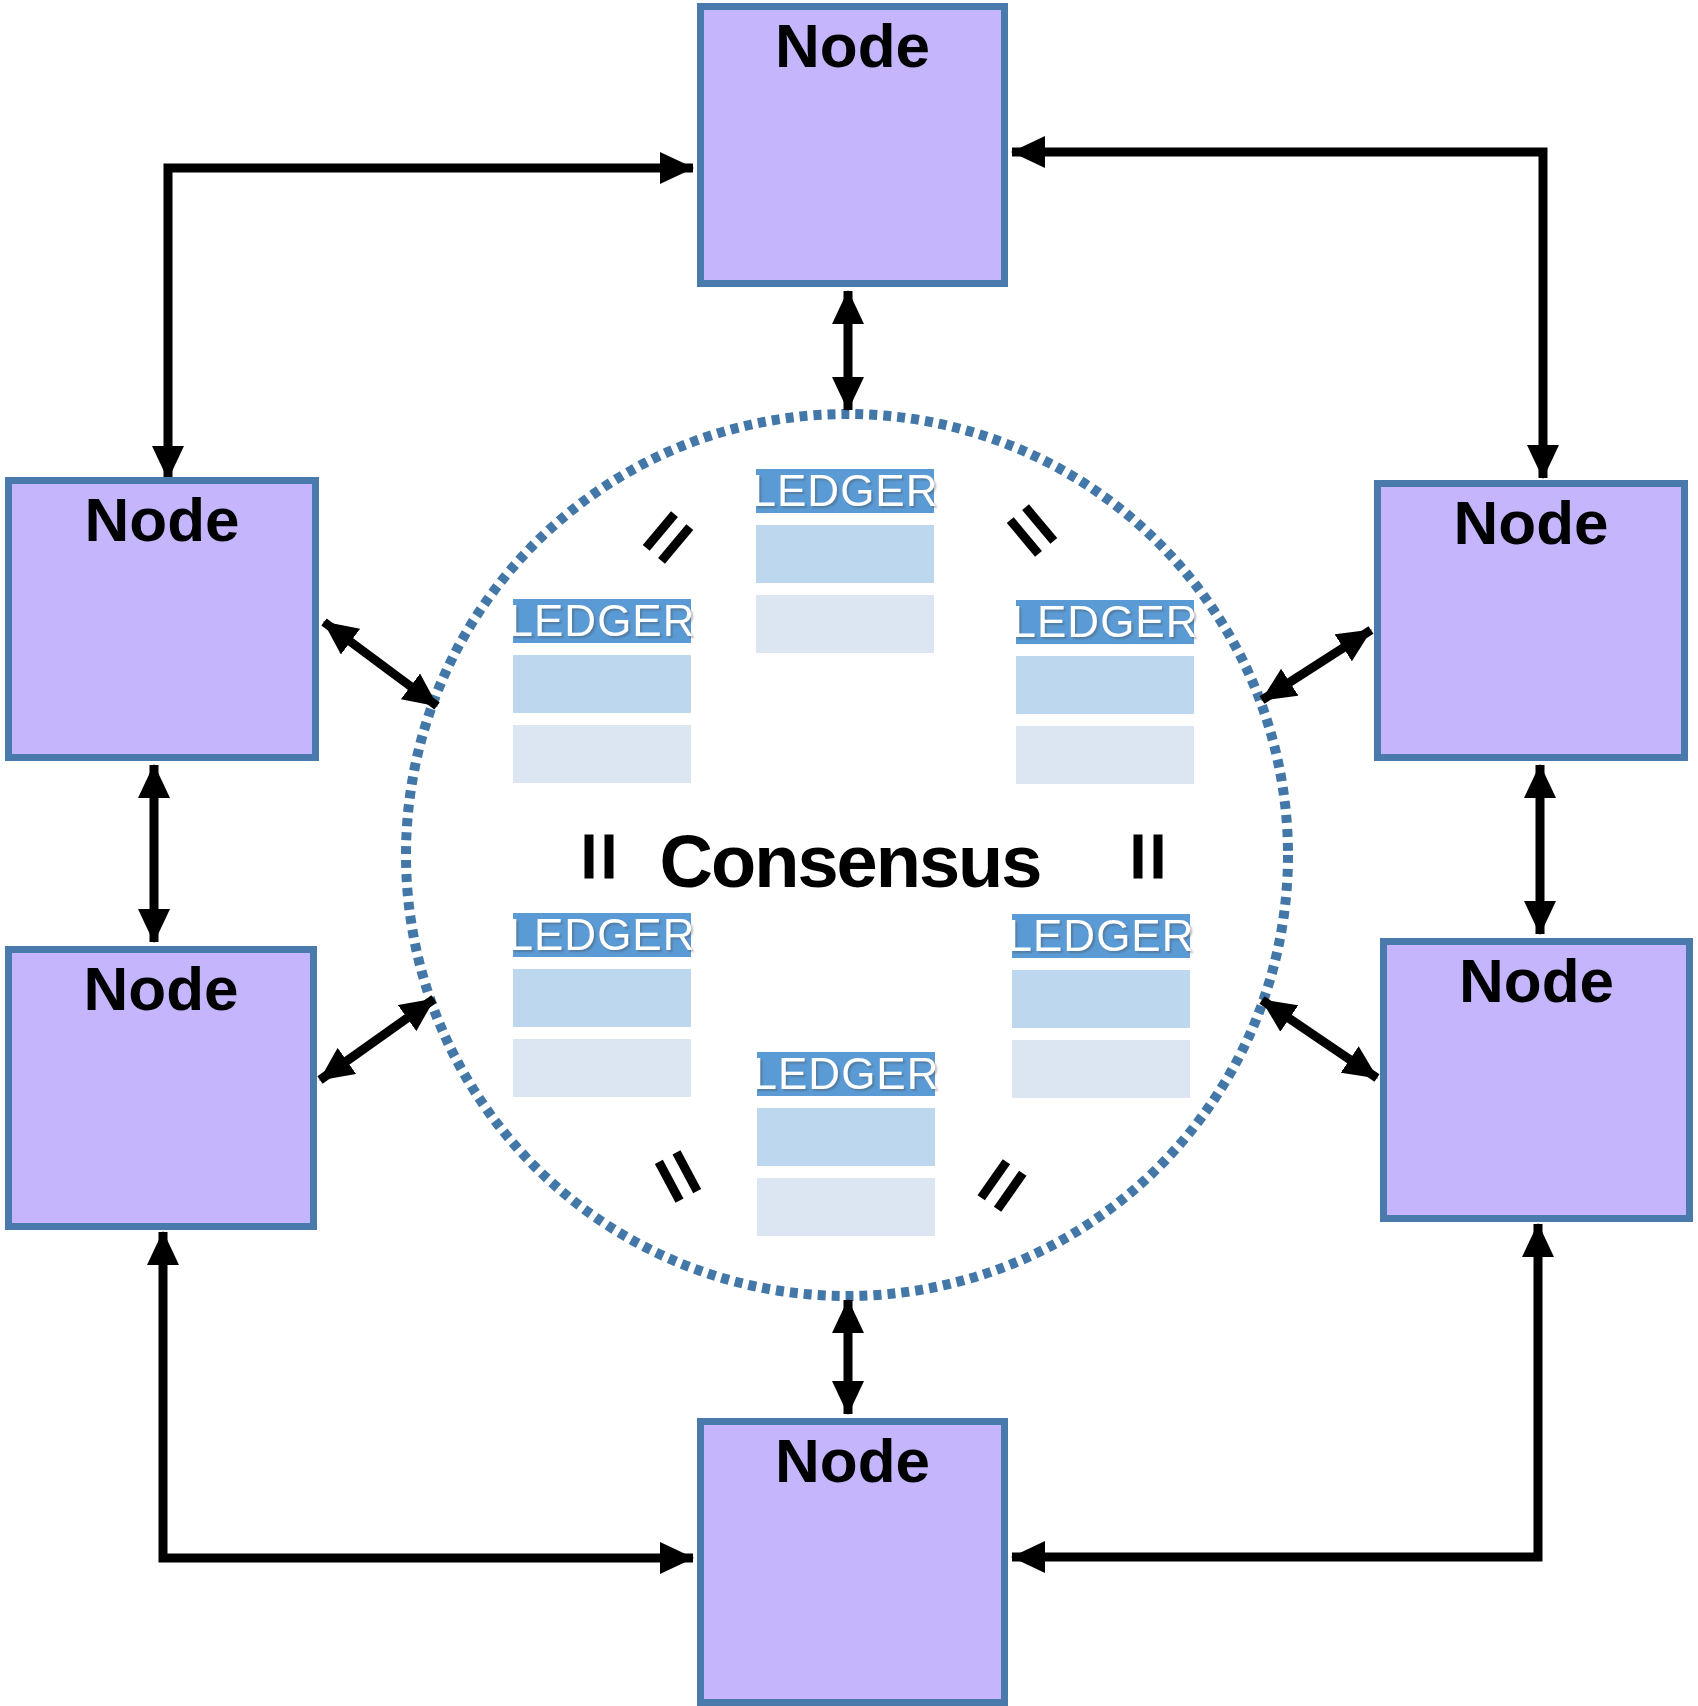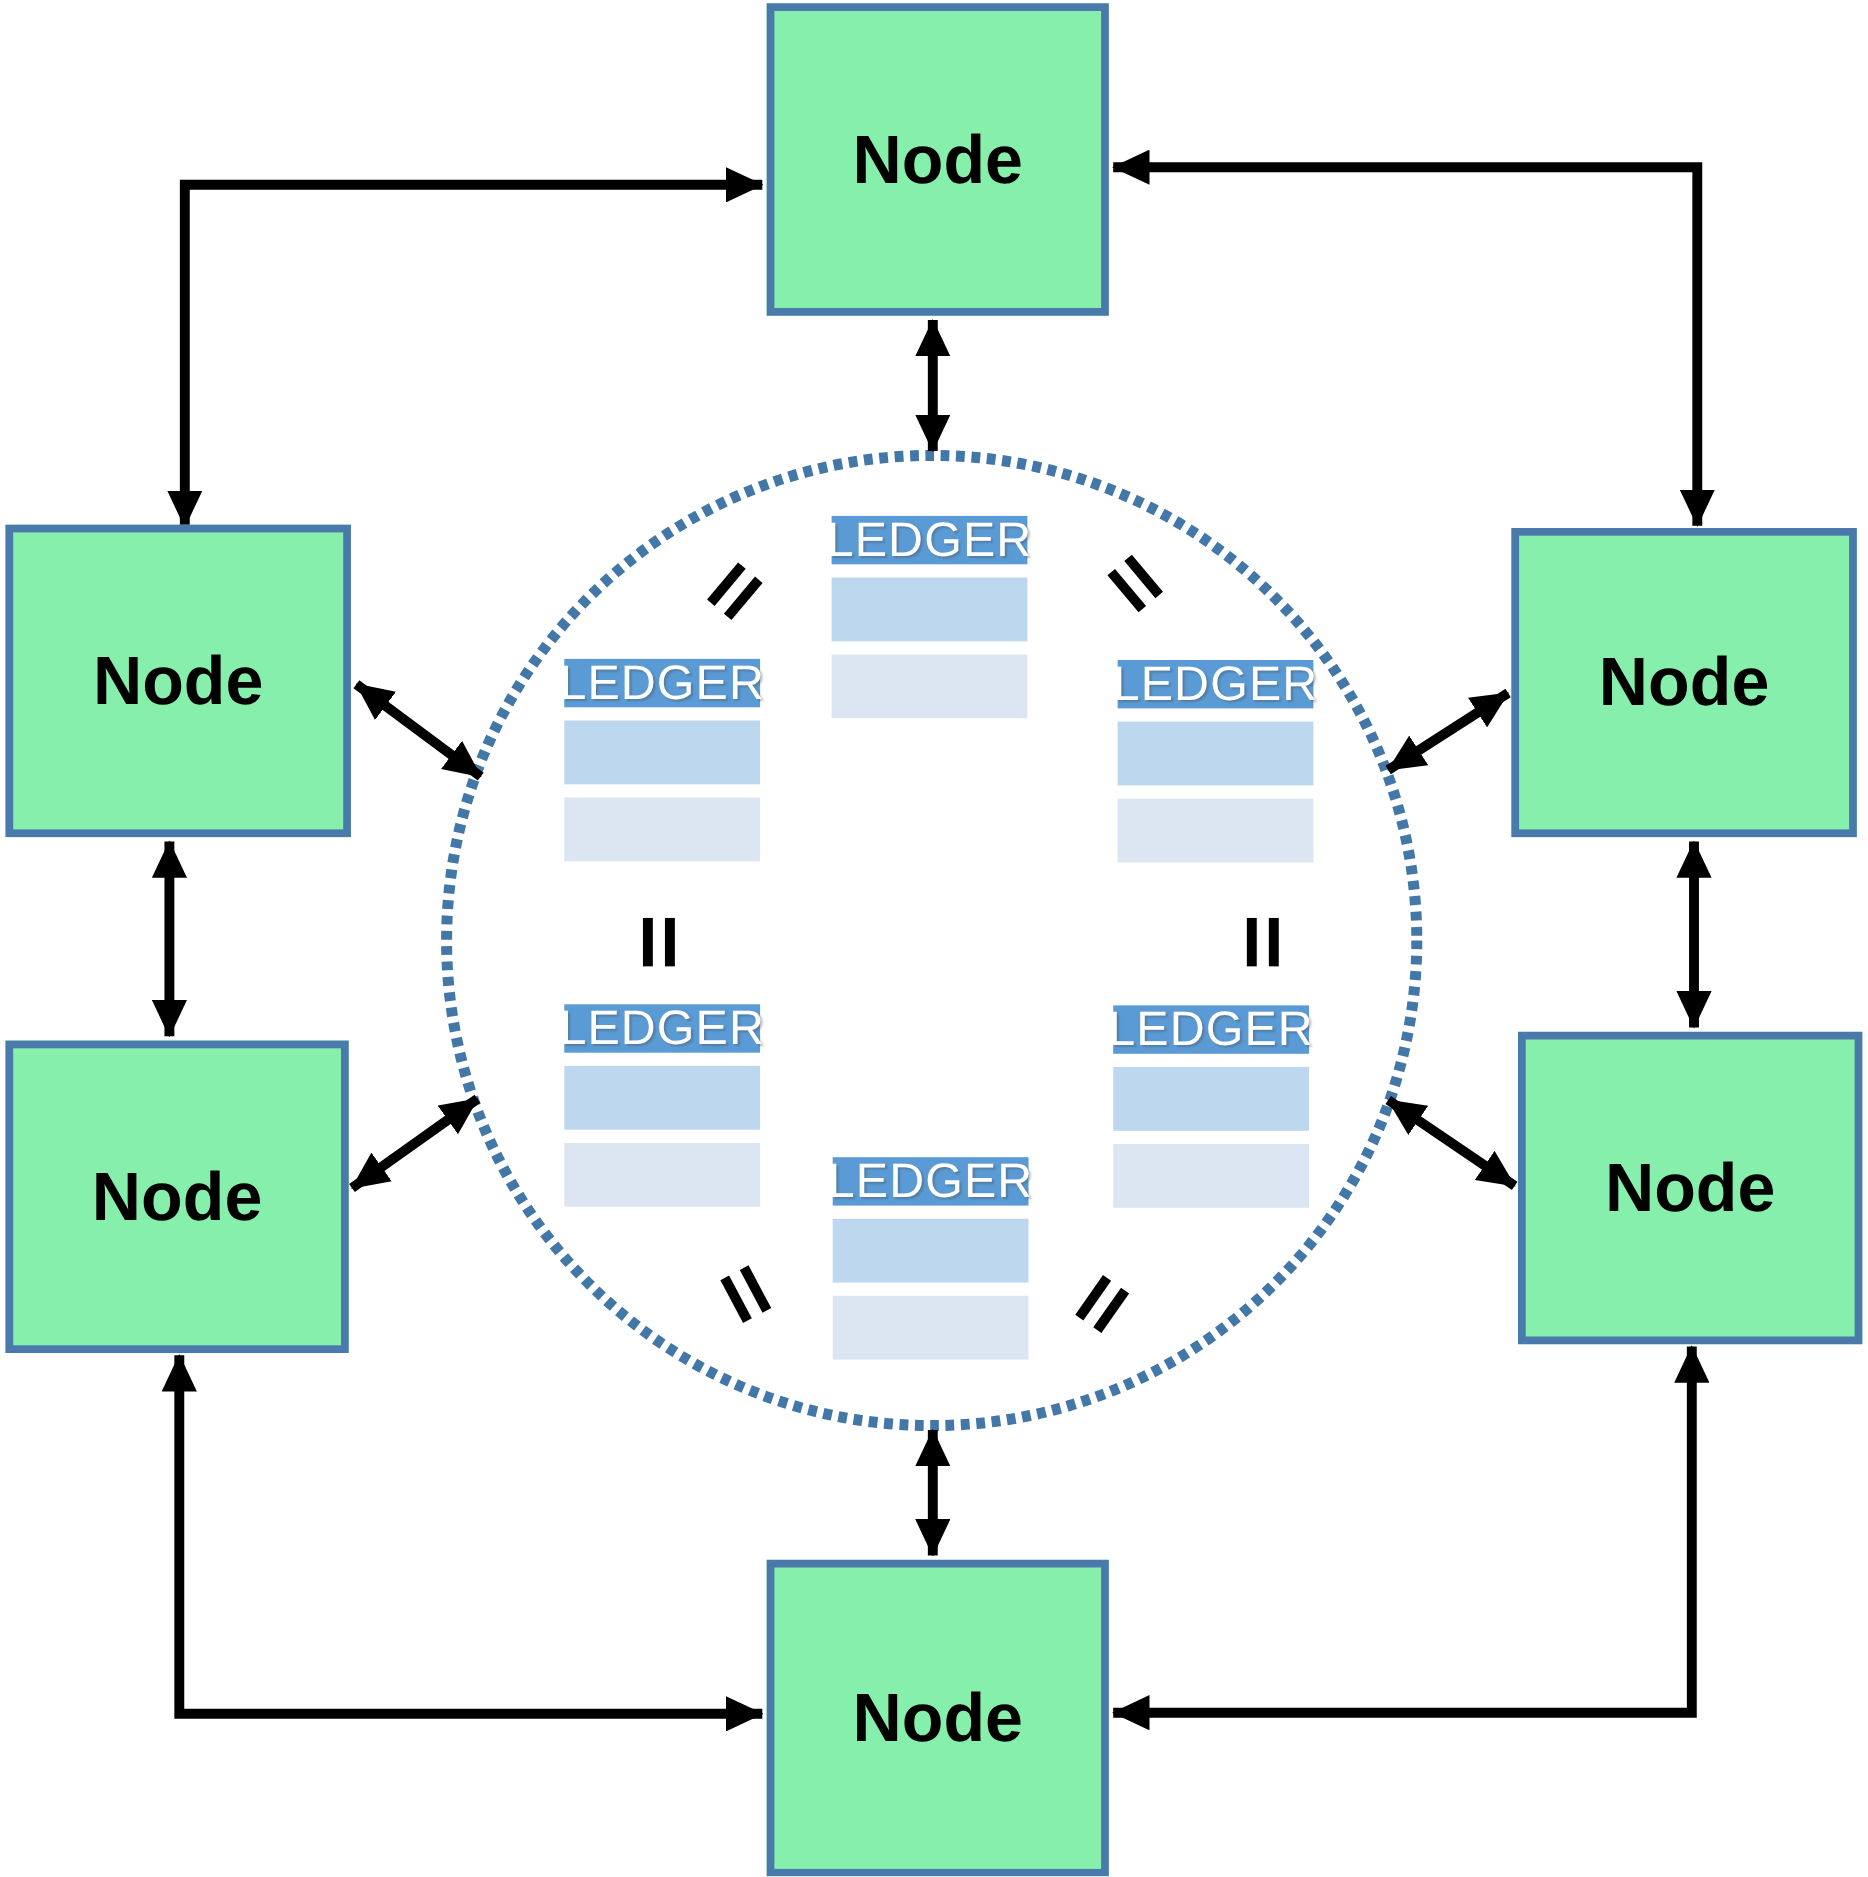--- a/index.html
+++ b/index.html
@@ -13,24 +13,23 @@
   }
   svg.layer {
     position: absolute;
     left: 0; top: 0;
     width: 1698px; height: 1706px;
   }
   
   .node {
     position: absolute;
     box-sizing: border-box;
-    background: #86efac;
+    background: #c4b5fd;
     border: 7px solid #4a7aab;
     display: flex;
-    align-items: center;
     justify-content: center;
   }
   .node-label {
     font-size: 62px;
     font-weight: 700;
     color: #000000;
     letter-spacing: 0px;
   }
   
   .ledger { position: absolute; width: 178px; }
@@ -165,14 +164,15 @@
     </div>
   <div class="eq" style="left:678px; top:1177px; transform:rotate(62deg)">
       <i></i>
       <i></i>
     </div>
   <div class="eq" style="left:1002px; top:1186px; transform:rotate(-55deg)">
       <i></i>
       <i></i>
     </div>
 
+  <div class="consensus">Consensus</div>
 
 </div>
 
 </body></html>

